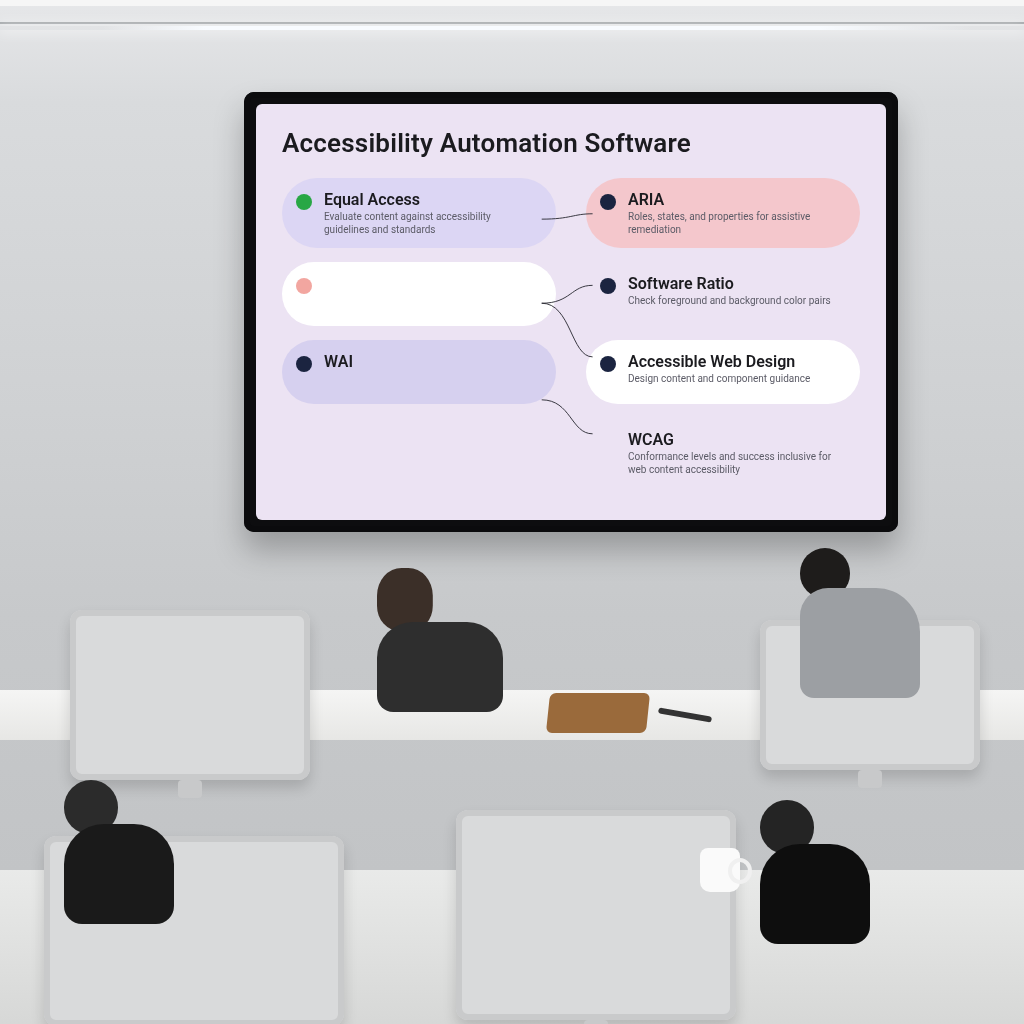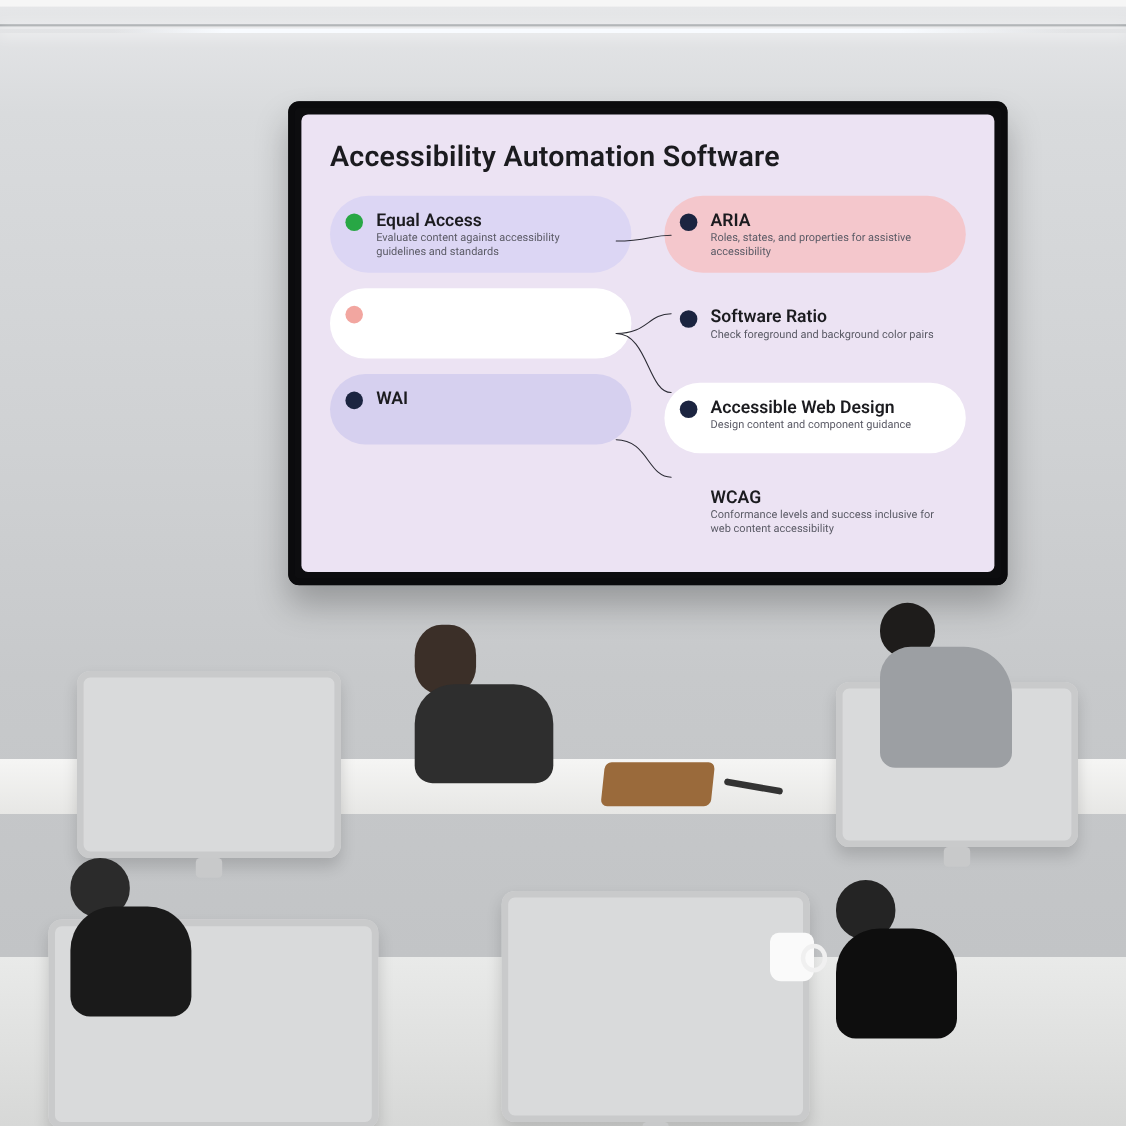--- a/index.html
+++ b/index.html
@@ -19,21 +19,21 @@
     box-shadow: 0 0 14px 2px rgba(255,255,255,.6);
   }
   .ceiling-rail {
     position: absolute; top: 22px; left: 0; width: 100%; height: 2px;
     background: #9fa3a6;
   }
 
   
   .tv {
     position: absolute;
-    top: 92px; left: 262px; width: 654px; height: 440px;
+    top: 92px; left: 244px; width: 654px; height: 440px;
     background: #0d0d0f;
     border-radius: 10px;
     box-shadow: 0 18px 30px rgba(0,0,0,.25), inset 0 0 0 6px #0b0b0d;
     padding: 12px;
   }
   .slide {
     width: 100%; height: 100%;
     background: #ece3f3;
     border-radius: 6px;
     padding: 24px 26px 20px;
@@ -44,21 +44,21 @@
     margin-bottom: 20px;
   }
   .cols {
     flex: 1; display: flex; gap: 14px; position: relative;
   }
   svg.connectors {
     position: absolute; inset: 0; width: 100%; height: 100%; pointer-events: none;
   }
   .col { flex: 1; display: flex; flex-direction: column; gap: 14px; }
   .col.left  { padding-right: 8px; }
-  .col.right { padding-left: 8px; justify-content: space-between; }
+  .col.right { padding-left: 8px; }
 
   .pill {
     display: flex; align-items: flex-start; gap: 12px;
     padding: 12px 18px 12px 14px;
     border-radius: 999px;
     min-height: 64px;
   }
   .pill .dot {
     width: 16px; height: 16px; border-radius: 50%; flex: 0 0 16px; margin-top: 4px;
   }
@@ -156,21 +156,21 @@
             <span class="label">WAI</span>
           </div>
         </div>
       </div>
 
       <div class="col right">
         <div class="pill bg-pink">
           <span class="dot" style="background:#1b2440"></span>
           <div class="text">
             <span class="label">ARIA</span>
-            <span class="desc">Roles, states, and properties for assistive accessibility</span>
+            <span class="desc">Roles, states, and properties for assistive remediation</span>
           </div>
         </div>
         <div class="pill bg-ghost">
           <span class="dot" style="background:#1b2440"></span>
           <div class="text">
             <span class="label">Software Ratio</span>
             <span class="desc">Check foreground and background color pairs</span>
           </div>
         </div>
         <div class="pill bg-white">

